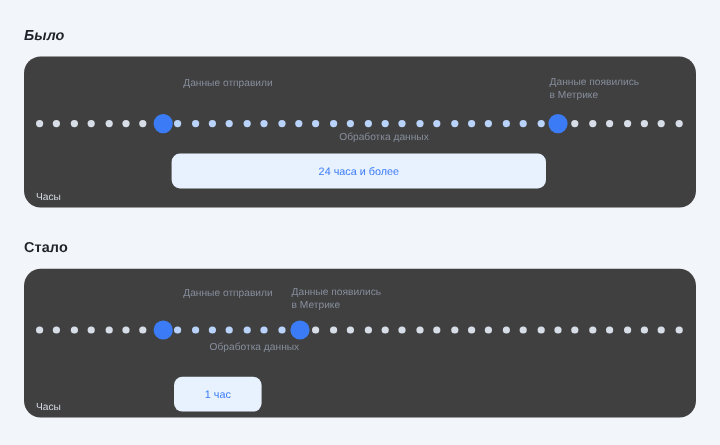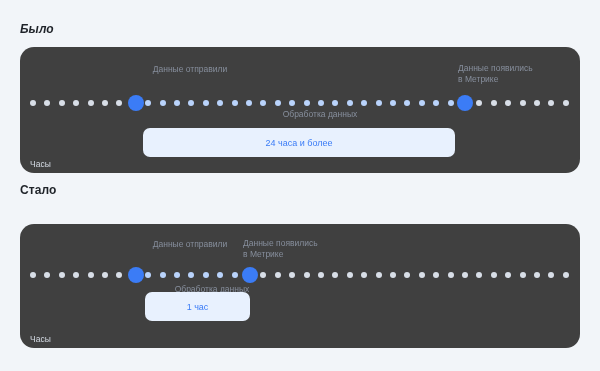--- a/index.html
+++ b/index.html
@@ -21,21 +21,21 @@
 
   .section-title {
     position: absolute;
     left: 20px;
     font-size: 12px;
     font-weight: 700;
     color: #1f2329;
     letter-spacing: 0.1px;
   }
   #title-bylo { top: 22px; font-style: italic; }
-  #title-stalo { top: 183px; }
+  #title-stalo { top: 199px; }
 
   .card {
     position: absolute;
     left: 20px;
     width: 560px;
     background: #404040;
     border-radius: 14px;
   }
   #card-bylo { top: 47px; height: 126px; }
   #card-stalo { top: 224px; height: 124px; }
@@ -170,21 +170,21 @@
 
     <div class="tl-label center" style="left:170px; top:15px;">Данные отправили</div>
 
     <div class="tl-label" style="left:223px; top:14px;">Данные появились
 в Метрике</div>
 
     <div class="axis-caption" style="left:10px; top:62px;">Часы</div>
 
     <div class="tl-label center" style="left:192px; top:60px;">Обработка данных</div>
 
-    <div class="duration-bar" id="bar-stalo" style="left: 125px; width: 105px; top: 68px; height: 29px;">
+    <div class="duration-bar" id="bar-stalo" style="left: 125px; width: 73px; top: 90px; height: 29px;">
       <span>1 час</span>
     </div>
   </div>
 
   <div class="dot-row" id="dots-stalo">
       <div class="dot" style="left: 33px;"></div>
       <div class="dot" style="left: 47.4px;"></div>
       <div class="dot" style="left: 61.8px;"></div>
       <div class="dot" style="left: 76.2px;"></div>
       <div class="dot" style="left: 90.6px;"></div>

